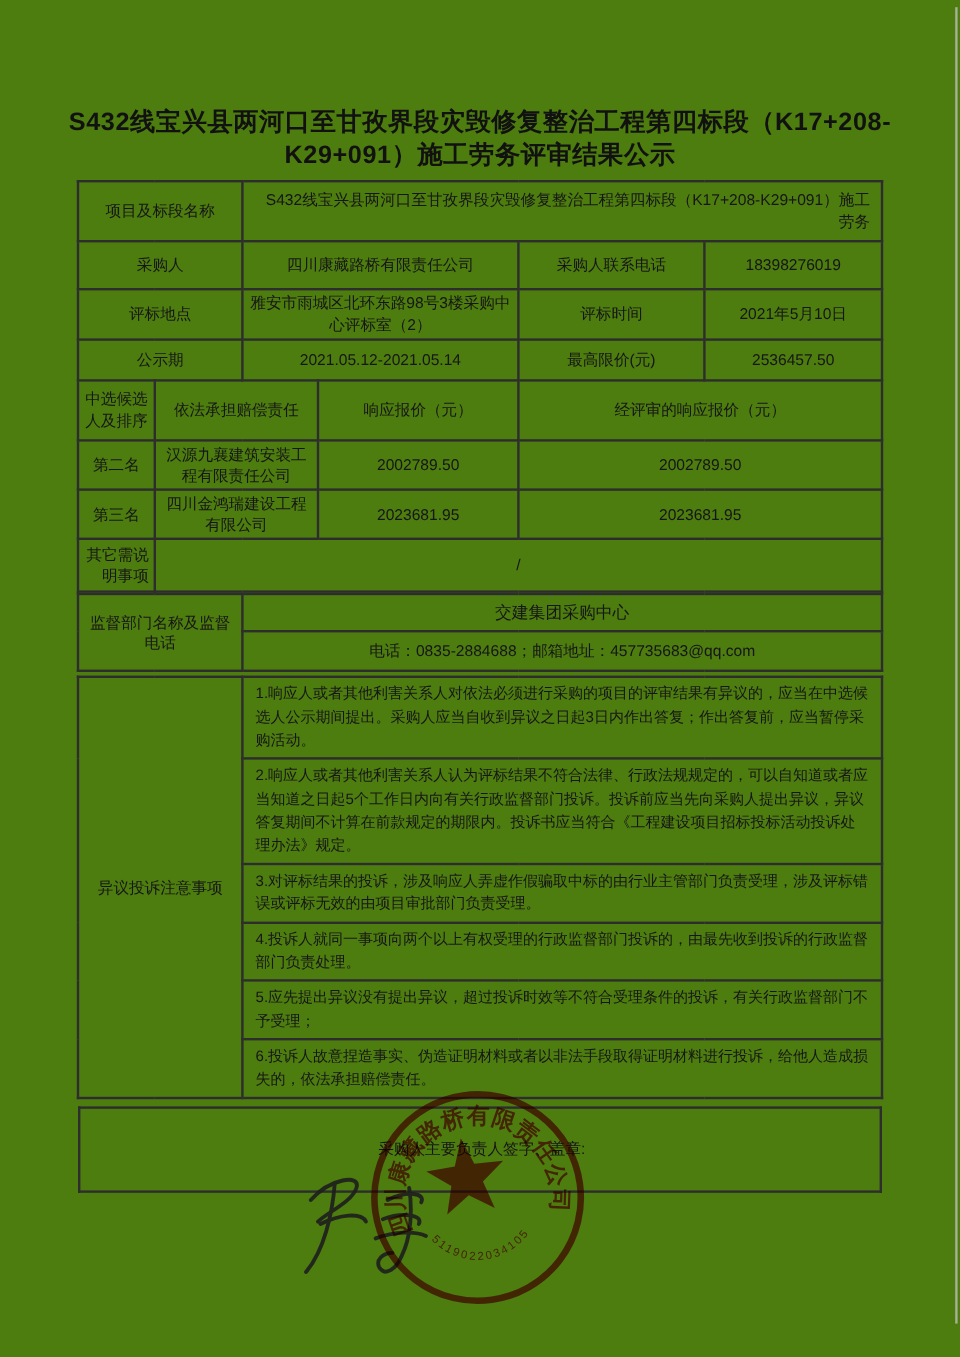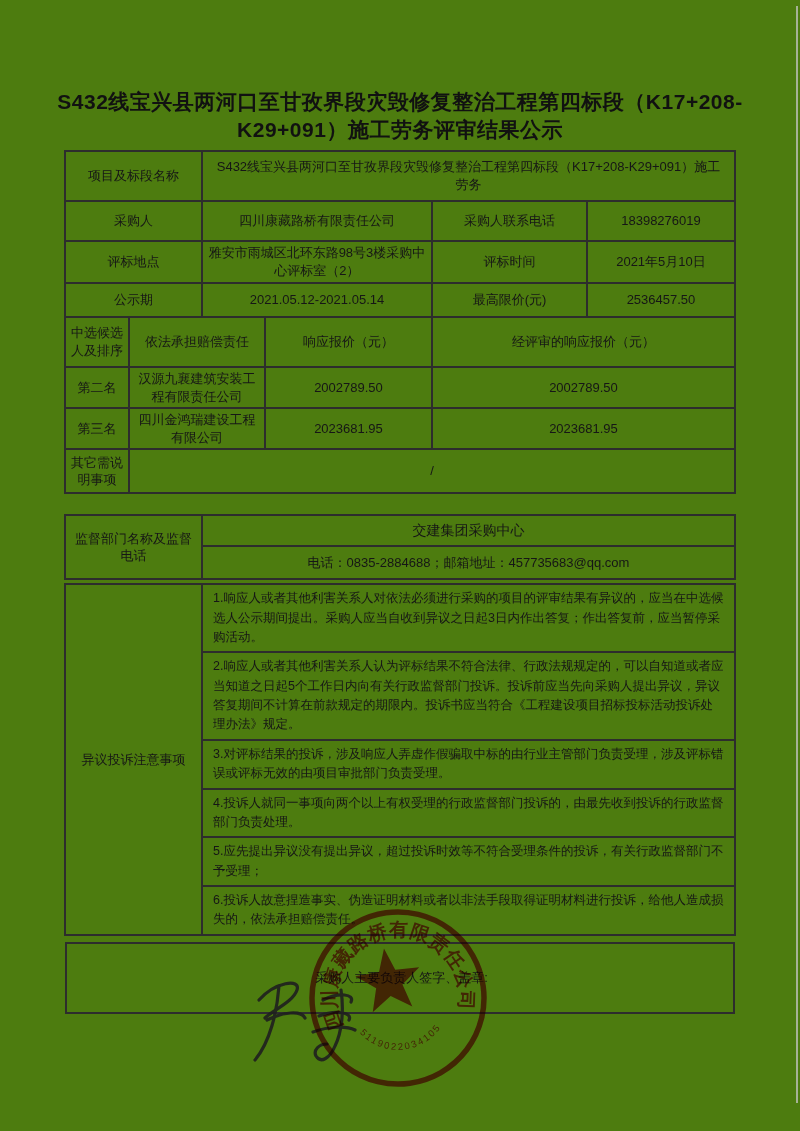--- a/index.html
+++ b/index.html
@@ -8,30 +8,30 @@
     margin:0 auto; overflow:hidden;
     font-family:"Liberation Sans", sans-serif; color:#161616;
   }
   .scan-edge { position:absolute; right:2px; top:6px; bottom:28px; width:2px; background:#c4c4c4; opacity:.75; }
   .doc-title {
     width:690px; margin:88px auto 0; text-align:center;
     font-size:21px; font-weight:bold; line-height:28px; letter-spacing:.5px; color:#111;
   }
   table { border-collapse:collapse; table-layout:fixed; width:670px; margin:0 auto; }
   .blk1 { margin-top:6px; }
-  .blk2 { margin-top:20px; }
+  .blk2 { margin-top:0; }
   .blk3 { margin-top:3px; }
   .blk4 { margin-top:6px; }
   td {
     border:2px solid #2d2d2d; font-size:13px; color:#161616;
     text-align:center; vertical-align:middle; padding:2px 5px; line-height:1.35;
     overflow:hidden;
   }
   td.lbl { font-size:13px; }
-  td.left { text-align:center; padding:3px 9px; }
+  td.left { text-align:right; padding:3px 9px; }
   .dept { font-size:14px; }
   .note-item { text-align:left; padding:4px 10px; font-size:12.5px; line-height:1.55; }
   .sig-cell { text-align:center; padding-left:8px; font-size:13px; }
   .seal {
     position:absolute; left:288px; top:888px; width:220px; height:220px;
     transform:rotate(-8deg); mix-blend-mode:multiply; opacity:.92; pointer-events:none;
   }
   .handsign {
     position:absolute; left:243px; top:962px; width:140px; height:112px;
     pointer-events:none;

